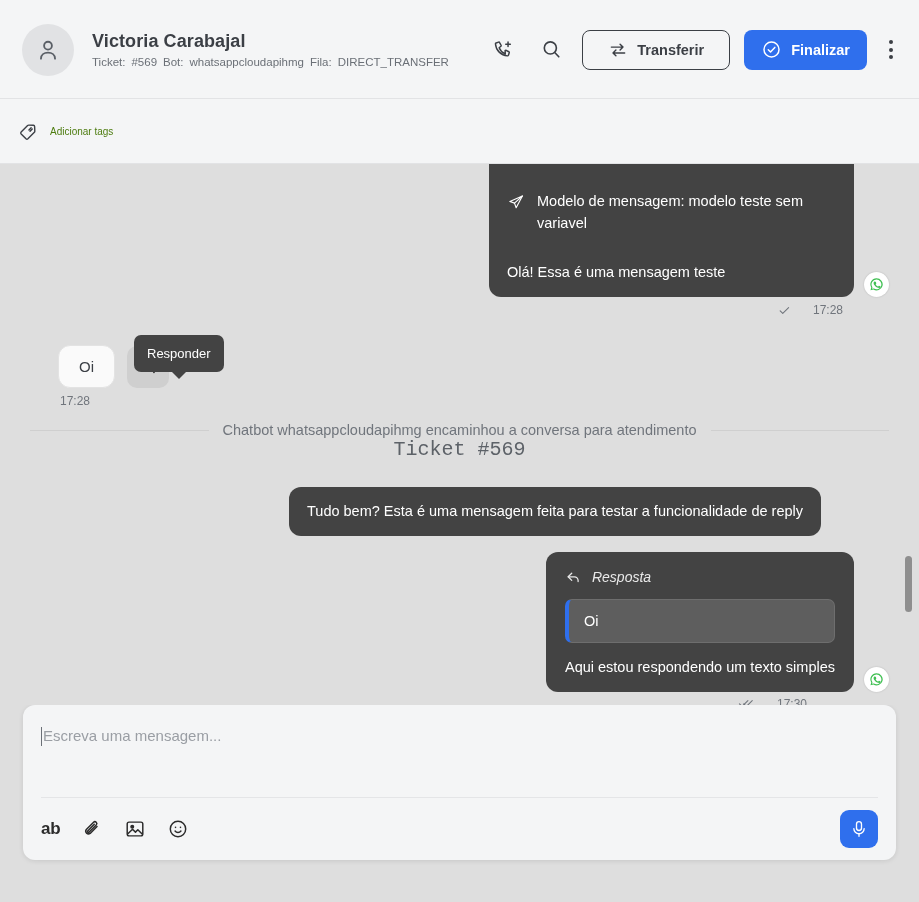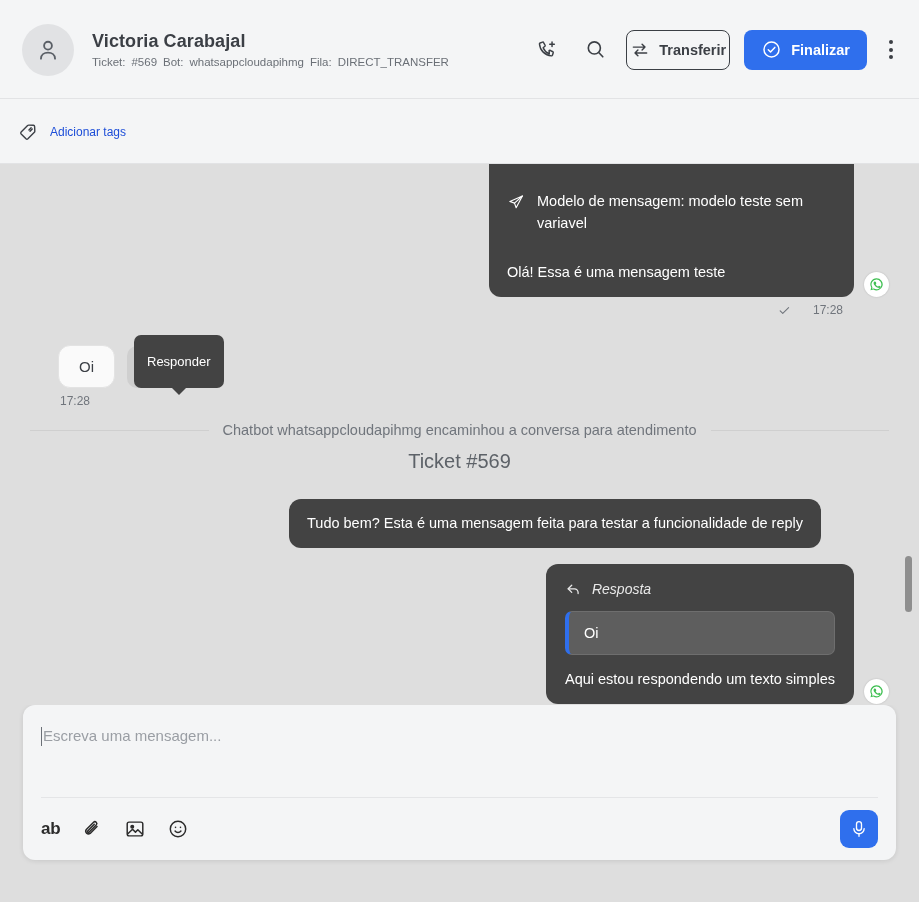--- a/index.html
+++ b/index.html
@@ -35,21 +35,21 @@
   .meta-line { font-size: 11.5px; color: #6b7077; display: flex; gap: 6px; flex-wrap: wrap; }
   .meta-line .mk { color: #6b7077; }
   .meta-line .mv { color: #6b7077; }
   .head-actions { margin-left: auto; display: flex; align-items: center; gap: 14px; }
   .icon-btn {
     width: 34px; height: 34px; border-radius: 8px;
     display: flex; align-items: center; justify-content: center;
     background: transparent; border: none; cursor: pointer; color: #3b3f45;
   }
   .btn-outline {
-    height: 40px; padding: 0 3px; border-radius: 8px;
+    height: 40px; padding: 0 25px; border-radius: 8px;
     border: 1.4px solid #3b3f45; background: transparent;
     display: flex; align-items: center; gap: 9px;
     font-size: 14.5px; color: #3b3f45; font-weight: 600; cursor: pointer;
     font-family: "Liberation Sans", sans-serif;
   }
   .btn-primary {
     height: 40px; padding: 0 17px; border-radius: 8px;
     border: none; background: #2f6fed;
     display: flex; align-items: center; gap: 9px;
     font-size: 14.5px; color: #fff; font-weight: 600; cursor: pointer;
@@ -61,21 +61,21 @@
   
   .tagbar {
     height: 65px; background: #f4f5f6; display: flex; align-items: center;
     padding-left: 18px; flex: 0 0 auto; position: relative;
   }
   .tagbar::after {
     content: ""; position: absolute; left: 0; right: 0; bottom: 0;
     height: 1px; background: #e2e3e5;
   }
   .tag-add { display: flex; align-items: center; gap: 11px; cursor: pointer; }
-  .tag-add span { font-size: 12px; color: #1d4ed8; }
+  .tag-add span { font-size: 10px; color: #4d7c0f; }
 
   
   .chat {
     flex: 1 1 auto; background: #dedede; position: relative;
     padding: 0 30px; overflow: hidden;
   }
   .msg-row { display: flex; width: 100%; }
   .msg-row.out { justify-content: flex-end; }
 
   .bubble-out {
@@ -93,21 +93,21 @@
     background: #fafafa; border: 1px solid #e3e3e3; border-radius: 12px;
     padding: 12px 20px; color: #3b3f45; font-size: 15px;
   }
   .reply-btn {
     width: 42px; height: 42px; border-radius: 10px; background: #cfcfcf;
     display: flex; align-items: center; justify-content: center;
     border: none; cursor: pointer; color: #2b2b2b;
   }
   .tooltip {
     position: absolute; background: #434343; color: #fff;
-    padding: 19px 13px; border-radius: 7px; font-size: 13px; white-space: nowrap;
+    padding: 11px 13px; border-radius: 7px; font-size: 13px; white-space: nowrap;
   }
   .tooltip::after {
     content: ""; position: absolute; left: 50%; bottom: -7px; transform: translateX(-50%);
     border-left: 8px solid transparent; border-right: 8px solid transparent;
     border-top: 8px solid #434343;
   }
   .stamp { font-size: 12px; color: #70757c; display: flex; align-items: center; gap: 22px; }
 
   .wa-badge {
     width: 25px; height: 25px; border-radius: 50%; background: #fff;
@@ -283,21 +283,21 @@
         </button>
       </div>
       <div class="stamp" style="margin-top:6px;padding-left:2px;">17:28</div>
     </div>
 
     <div class="divider" style="margin-top:14px;">
       <div class="line"></div>
       <div class="dtext">Chatbot whatsappcloudapihmg encaminhou a conversa para atendimento</div>
       <div class="line"></div>
     </div>
-    <div class="ticket-head" style="margin-top:12px;">Ticket #569</div>
+    <div class="ticket-head" style="font-family:Liberation Mono, monospace;">Ticket #569</div>
 
     <div class="msg-row out" style="margin-top:26px;padding-right:68px;">
       <div class="bubble-out" style="max-width:580px;padding:13px 18px;">Tudo bem? Esta é uma mensagem feita para testar a funcionalidade de reply</div>
     </div>
 
     <div class="msg-row out" style="margin-top:16px;">
       <div style="display:flex;align-items:flex-end;gap:10px;">
         <div class="reply-quote-bubble">
           <div class="rq-label">
             <svg width="17" height="17" viewBox="0 0 24 24" fill="none" stroke="#e9e9e9" stroke-width="1.8" stroke-linecap="round" stroke-linejoin="round">

